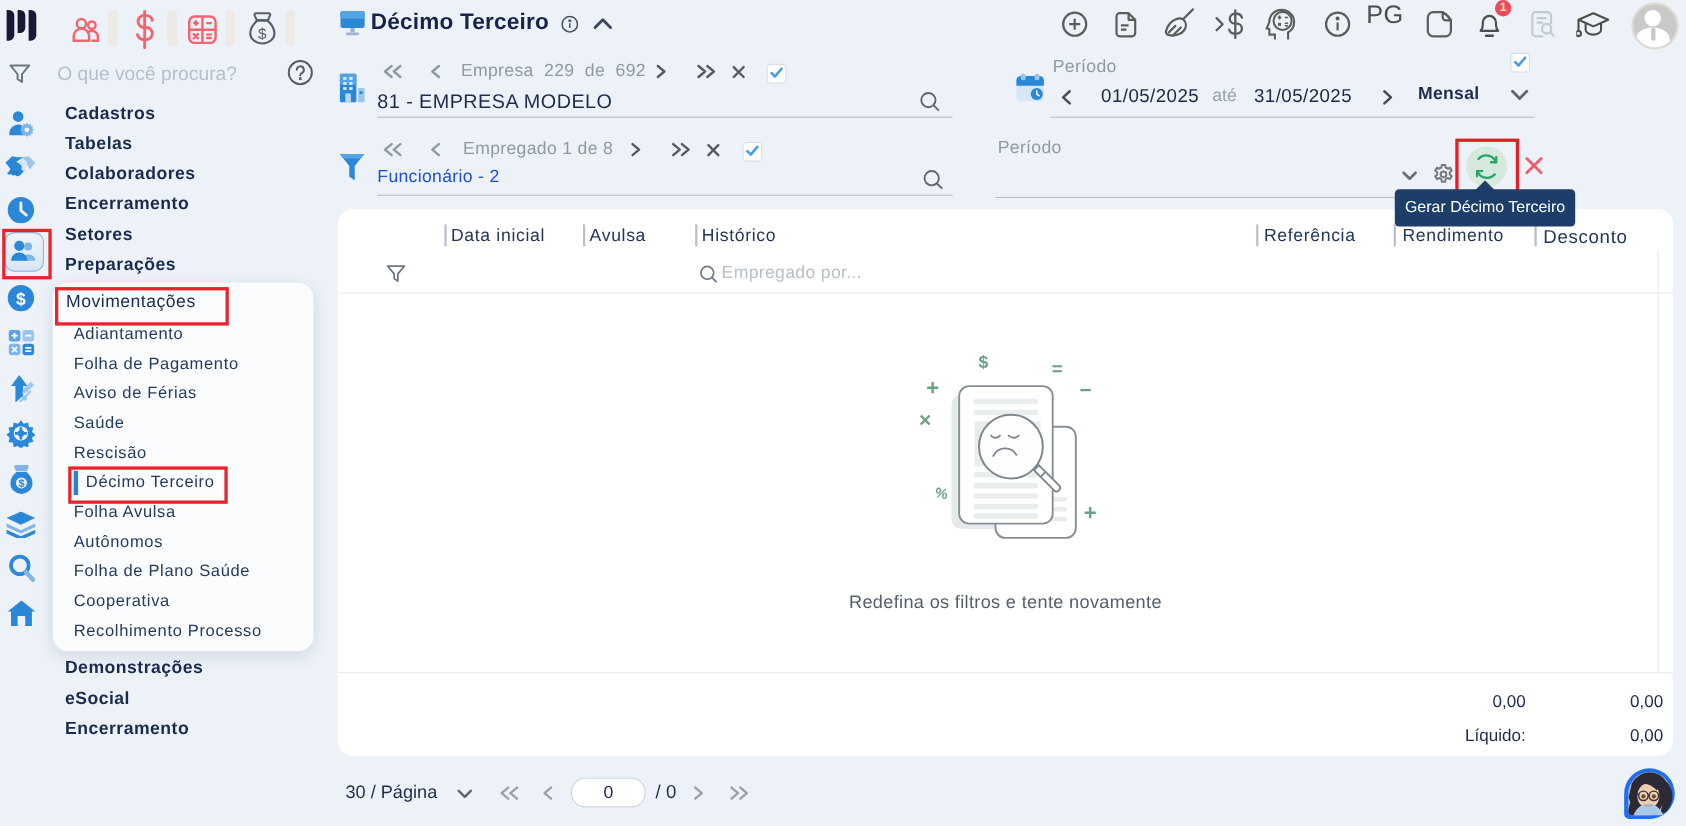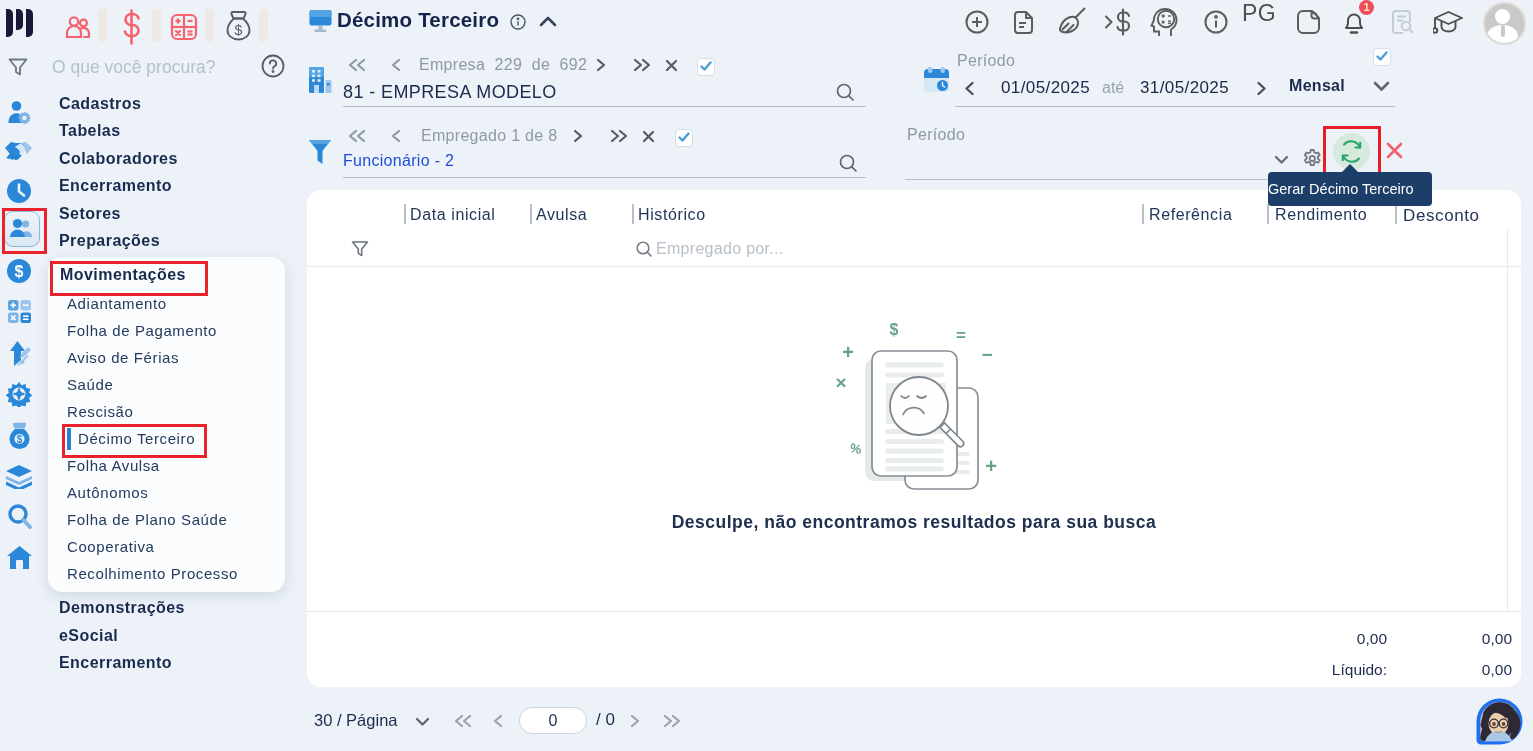--- a/index.html
+++ b/index.html
@@ -145,21 +145,21 @@
 </svg>
 
 <div class="menu-item" style="top:95px">Cadastros</div>
 <div class="menu-item" style="top:122px">Tabelas</div>
 <div class="menu-item" style="top:150px">Colaboradores</div>
 <div class="menu-item" style="top:177px">Encerramento</div>
 <div class="menu-item" style="top:205px">Setores</div>
 <div class="menu-item" style="top:232px">Preparações</div>
 
 <div class="abs" style="left:48px;top:257px;width:237px;height:335px;background:#fbfcfe;border-radius:14px;box-shadow:0 4px 14px rgba(80,100,130,.18)"></div>
-<div class="abs" style="left:60px;top:266px;font-size:16px;font-weight:bold;color:#182a4e;letter-spacing:.45px">Movimentações</div>
+<div class="abs" style="left:60px;top:266px;font-size:16px;font-weight:normal;color:#182a4e;letter-spacing:.45px">Movimentações</div>
 <div class="abs" style="left:50px;top:261px;width:152px;height:29px;border:3px solid #e8232b"></div>
 <div class="sub-item" style="top:295px">Adiantamento</div>
 <div class="sub-item" style="top:322px">Folha de Pagamento</div>
 <div class="sub-item" style="top:349px">Aviso de Férias</div>
 <div class="sub-item" style="top:376px">Saúde</div>
 <div class="sub-item" style="top:403px">Rescisão</div>
 <div class="abs" style="left:67px;top:428px;width:3.5px;height:22px;background:#2c80cf"></div>
 <div class="sub-item" style="left:78px;top:430px">Décimo Terceiro</div>
 <div class="abs" style="left:62px;top:424px;width:139px;height:28px;border:3px solid #e8232b"></div>
 <div class="sub-item" style="top:457px">Folha Avulsa</div>
@@ -371,21 +371,21 @@
   <path d="M21,8.5 A9.5,9.5 0 0 0 5,5.5 M4,16.5 A9.5,9.5 0 0 0 20,19.5"></path>
   <path d="M16.5,8.5 h4.7 v-4.7 M8.5,16.5 H3.8 v4.7"></path>
 </svg>
 <div class="abs" style="left:1323px;top:126px;width:52px;height:45px;border:3.5px solid #ea1c24"></div>
 <svg class="abs" style="left:1386px;top:142px" width="17" height="17" viewBox="0 0 17 17" fill="none" stroke="#f0606a" stroke-width="2.6" stroke-linecap="round">
       <path d="M2,2 L15,15 M15,2 L2,15"></path>
     </svg>
 <div class="abs" style="left:905px;top:179px;width:499px;height:1px;background:#b6bec7"></div>
 
 <div class="abs" style="left:1268px;top:172px;width:164px;height:34px;background:#1d3e68;border-radius:4px;z-index:6"></div>
-<div class="abs" style="left:1268px;top:172px;width:164px;height:34px;color:#fff;font-size:14.5px;text-align:left;line-height:34px;z-index:7">Gerar Décimo Terceiro</div>
+<div class="abs" style="left:1268px;top:172px;width:164px;height:34px;color:#fff;font-size:14.5px;text-align:center;line-height:34px;z-index:7">Gerar Décimo Terceiro</div>
 <div class="abs" style="left:1341px;top:164px;width:0;height:0;border-left:9px solid transparent;border-right:9px solid transparent;border-bottom:9px solid #1d3e68;z-index:7"></div>
 
 <div class="abs" style="left:307px;top:190px;width:1214px;height:497px;background:#fff;border-radius:14px"></div>
 
 <div class="abs" style="left:404px;top:204px;width:1.5px;height:20px;background:#b9bfc9"></div>
 <div class="abs" style="left:410px;top:206px;font-size:16px;color:#22365a;letter-spacing:.6px">Data inicial</div>
 <div class="abs" style="left:530px;top:204px;width:1.5px;height:20px;background:#b9bfc9"></div>
 <div class="abs" style="left:536px;top:206px;font-size:16px;color:#22365a;letter-spacing:.6px">Avulsa</div>
 <div class="abs" style="left:632px;top:204px;width:1.5px;height:20px;background:#b9bfc9"></div>
 <div class="abs" style="left:638px;top:206px;font-size:16px;color:#22365a;letter-spacing:.6px">Histórico</div>
@@ -436,21 +436,21 @@
     <text x="74" y="34.5" font-size="16">$</text>
     <text x="141" y="41" font-size="17">=</text>
     <text x="28" y="59" font-size="20">+</text>
     <text x="167" y="61" font-size="19">−</text>
     <text x="21" y="88.5" font-size="19">×</text>
     <text x="36" y="153" font-size="13" transform="rotate(12 36 148)">%</text>
     <text x="171" y="172.5" font-size="20">+</text>
   </g>
 </svg>
 
-<div class="abs" style="left:307px;top:512px;width:1214px;text-align:center;font-size:17.5px;font-weight:bold;color:#20304f;letter-spacing:.5px">Desculpe, não encontramos resultados para sua busca</div>
+<div class="abs" style="left:307px;top:539px;width:1214px;text-align:center;font-size:16.5px;color:#555f6b;letter-spacing:.3px">Redefina os filtros e tente novamente</div>
 
 <div class="abs" style="left:307px;top:611px;width:1214px;height:1px;background:#e7eaee"></div>
 <div class="abs" style="left:1287px;top:630px;width:100px;text-align:right;font-size:15.5px;color:#1d2b4d">0,00</div>
 <div class="abs" style="left:1412px;top:630px;width:100px;text-align:right;font-size:15.5px;color:#1d2b4d">0,00</div>
 <div class="abs" style="left:1287px;top:661px;width:100px;text-align:right;font-size:15.5px;color:#1d2b4d">Líquido:</div>
 <div class="abs" style="left:1412px;top:661px;width:100px;text-align:right;font-size:15.5px;color:#1d2b4d">0,00</div>
 
 <div class="abs" style="left:314px;top:711px;font-size:16.5px;color:#1d2b4d">30 / Página</div>
 <svg class="abs" style="left:415px;top:717px" width="15" height="10" viewBox="0 0 15 10" fill="none" stroke="#5e646c" stroke-width="2.2" stroke-linecap="round" stroke-linejoin="round">
       <path d="M2,2 L7.5,7.5 L13,2"></path>

